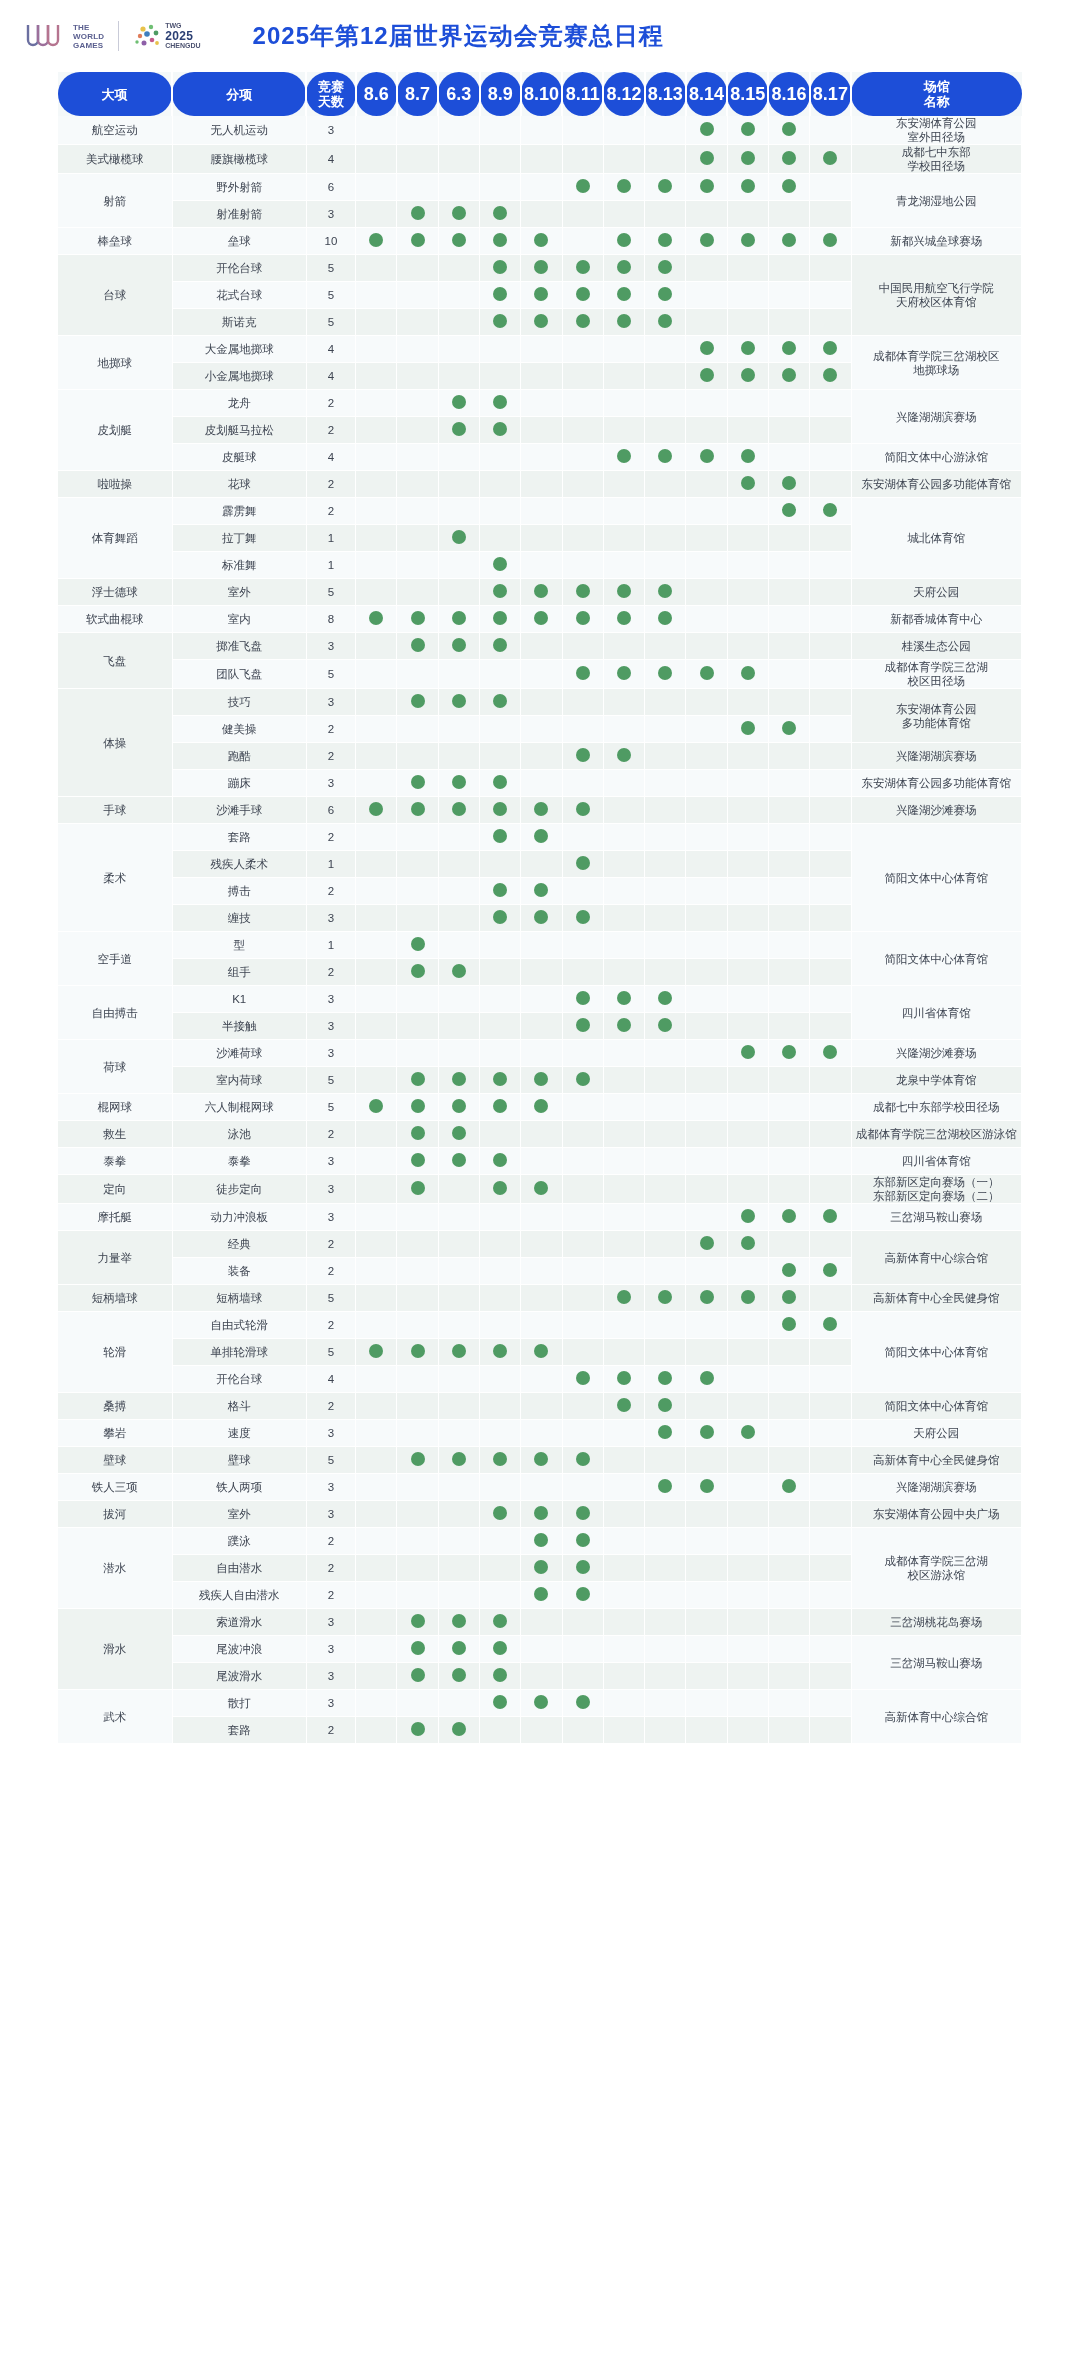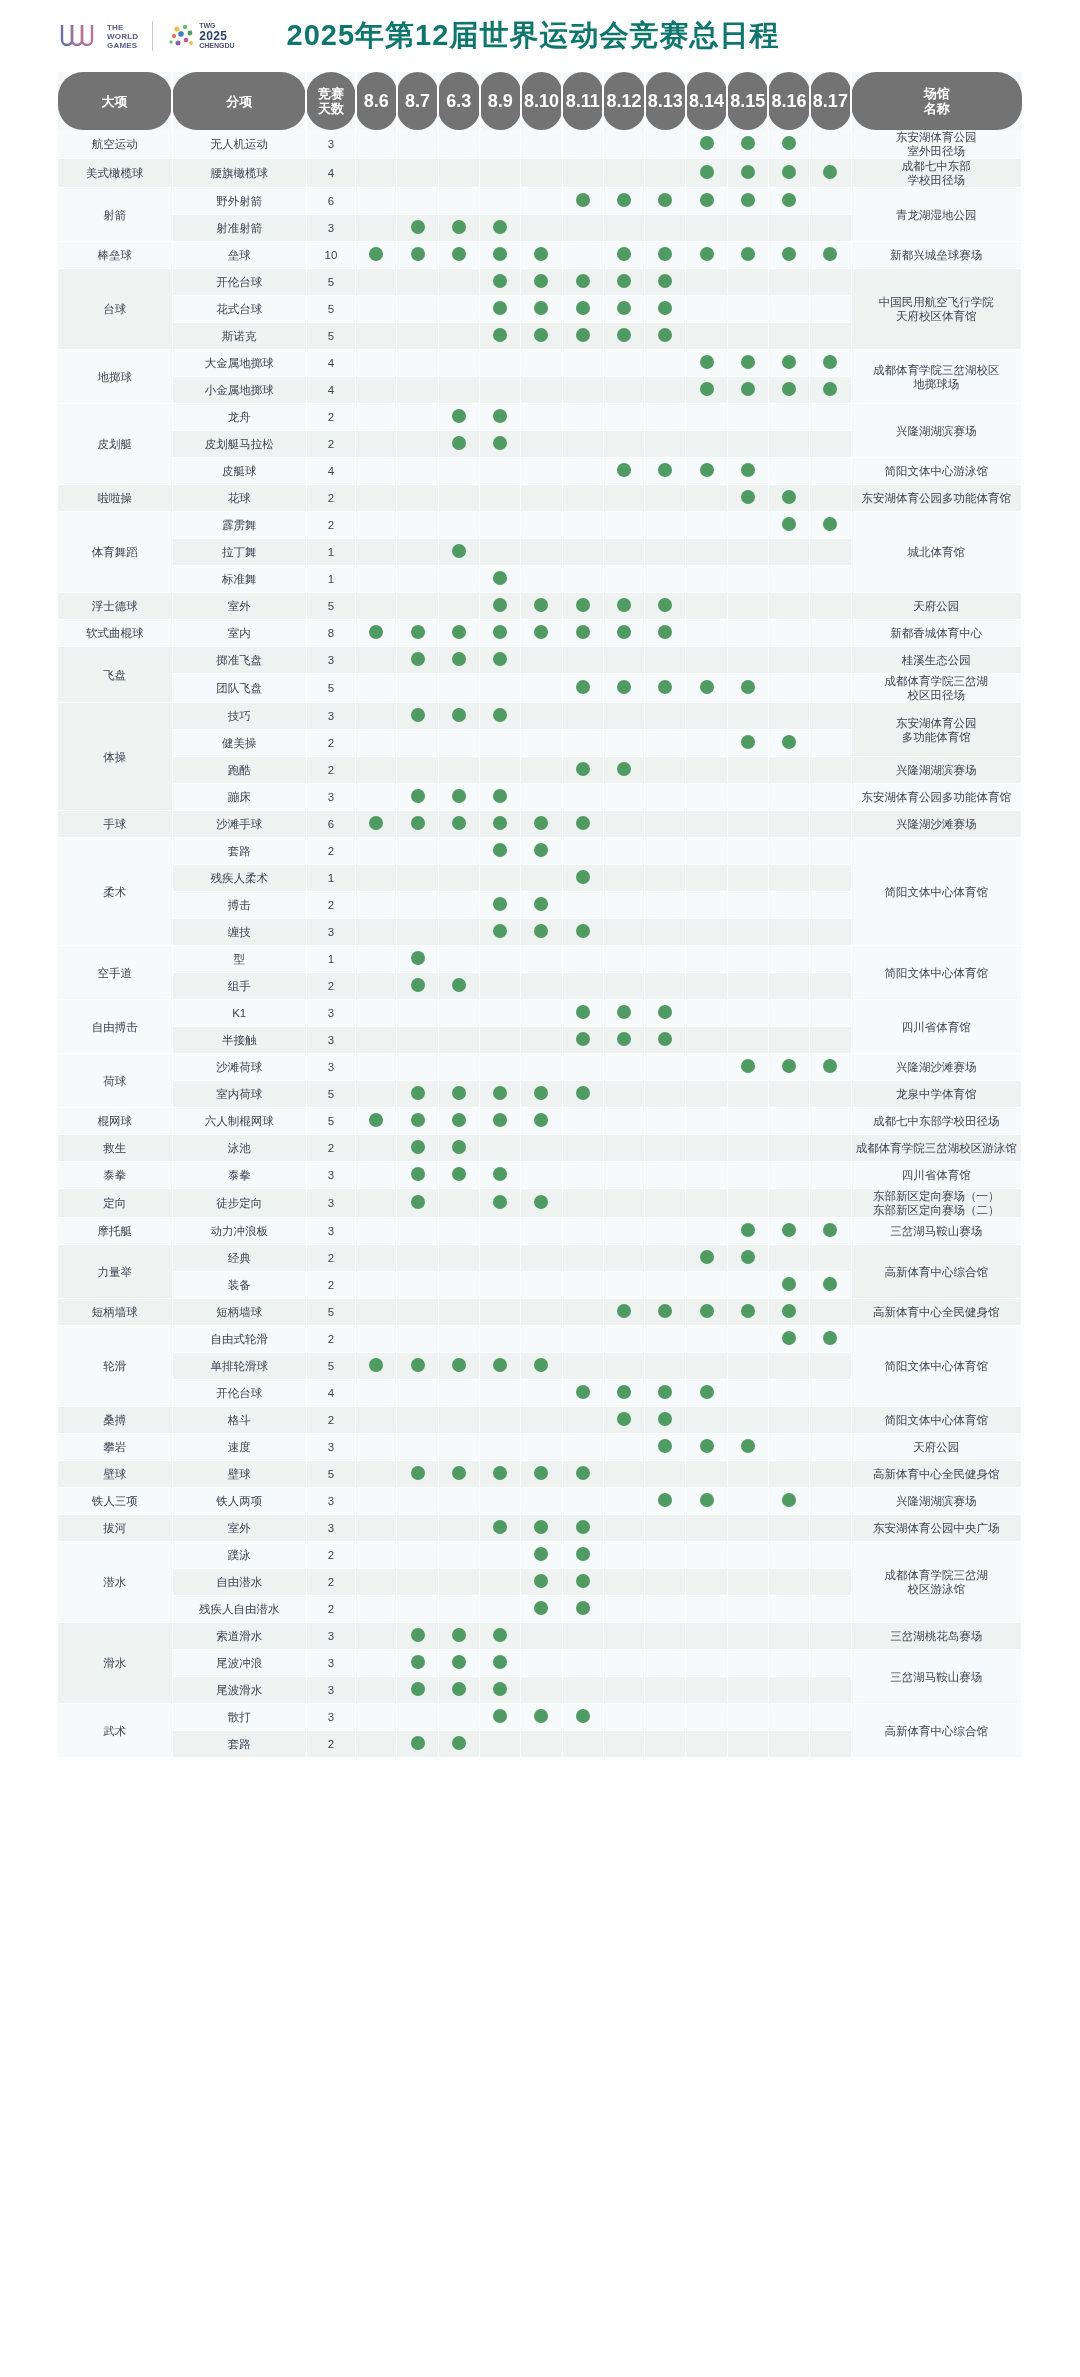--- a/index.html
+++ b/index.html
@@ -8,58 +8,58 @@
     background: #ffffff;
     font-family: "Liberation Sans", "DejaVu Sans", sans-serif;
   }
   body { padding: 0 0 28px 0; }
 
   
   .banner {
     height: 72px;
     display: flex;
     align-items: center;
-    padding-left: 58px;
+    padding-left: 24px;
     background: #ffffff;
   }
   .logo-group { display: flex; align-items: center; gap: 14px; }
   .tw-logo { display: flex; align-items: center; gap: 7px; }
   .tw-mark { width: 42px; height: 28px; }
   .tw-words {
     font-size: 8px; line-height: 9px; font-weight: bold;
     color: #5a5f8f; letter-spacing: .2px;
   }
   .logo-sep { width: 1px; height: 30px; background: #c9cbd8; }
   .cd-logo { display: flex; align-items: center; }
   .cd-mark { width: 32px; height: 30px; }
   .cd-words { font-size: 7px; line-height: 8.5px; color: #4c5270; font-weight: bold; }
   .cd-year { font-size: 12px; line-height: 12px; color: #2b3f73; font-weight: bold; letter-spacing: .3px; }
   .page-title {
     margin-left: 52px;
-    font-size: 29px;
+    font-size: 24px;
     font-weight: bold;
-    color: #0f766e;
+    color: #1d4ed8;
     letter-spacing: 1px;
     white-space: nowrap;
   }
 
   
   .table-wrap { padding: 0 58px 0 58px; }
   table.sched {
     width: 964px;
     border-collapse: collapse;
     table-layout: fixed;
     background: #f4f8f9;
   }
   table.sched th {
-    background: #737373;
+    background: #1d4ed8;
     color: #ffffff;
     font-size: 13px;
     font-weight: bold;
-    height: 58px;
+    height: 44px;
     border-right: 2px solid #ffffff;
     vertical-align: middle;
     line-height: 15px;
     border-radius: 25px;
   }
   table.sched th.daycol { font-size: 18px; }
   table.sched th:last-child { border-right: none; text-align: center; }
 
   table.sched td {
     font-size: 11.5px;

